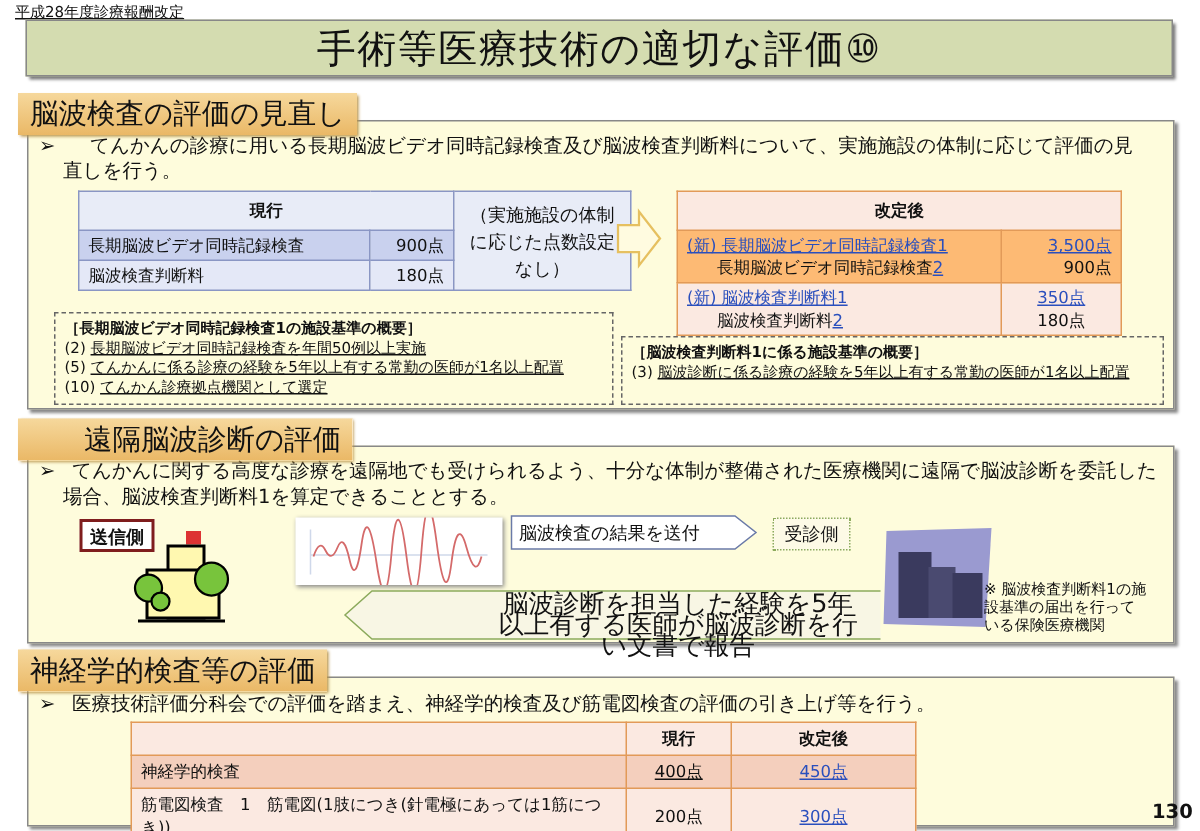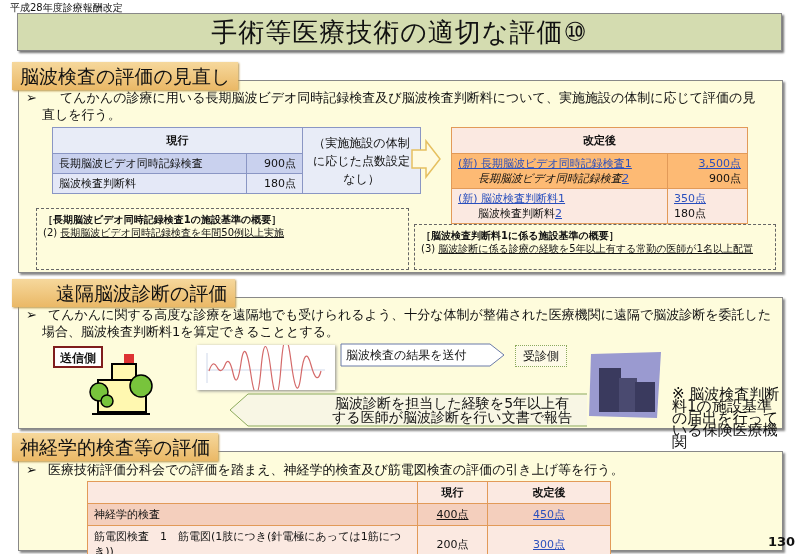--- a/index.html
+++ b/index.html
@@ -1,18 +1,18 @@
 <!DOCTYPE html>
 <html><head>
 <meta charset="utf-8">
 <style>
   * { box-sizing: border-box; margin: 0; padding: 0; }
   body { width: 800px; height: 554px; background: #ffffff; font-family: "DejaVu Sans", sans-serif; position: relative; overflow: hidden; color: #111; }
   .abs { position: absolute; }
-  .header-label { left: 10px; top: 1px; font-size: 10px; }
+  .header-label { left: 10px; top: 1px; font-size: 10px; text-decoration: underline; }
   .title-box { left: 17px; top: 13px; width: 765px; height: 38px; background: #d4dcb0; border: 1px solid #888; box-shadow: 2px 2px 2px #777; display: flex; align-items: center; justify-content: center; font-size: 26px; letter-spacing: 1px; }
   .sec-tab { background: linear-gradient(#f6d89c, #eab866); font-size: 19px; padding: 0 8px; height: 28px; line-height: 28px; box-shadow: 1px 1px 2px #b8944a; z-index: 2; }
   .sec-body { background: #fefcdc; border: 1px solid #888; box-shadow: 2px 2px 2px #888; }
   .bullet { font-size: 13px; line-height: 17px; }
   table { border-collapse: collapse; }
   .t1 td, .t1 th { border: 1px solid #8a96c4; font-size: 11px; padding: 2px 6px; }
   .t1 th { background: #e8ecf7; font-weight: bold; height: 26px; }
   .t1 .r1 td { background: #c9d1ee; }
   .t1 .r2 td { background: #e4e8f7; }
   .t2 td, .t2 th { border: 1px solid #e29a58; font-size: 11px; padding: 2px 6px; }
@@ -60,43 +60,45 @@
   </svg>
 
 <table class="abs t2" style="left:451px;top:127px;width:297px;">
   <tbody>
       <tr>
         <th colspan="2">改定後</th>
       </tr>
   <tr class="r1">
     <td>
           <div class="link">(新) 長期脳波ビデオ同時記録検査1</div>
-        <div style="padding-left:20px;font-style:italic;"><span>長期脳波ビデオ同時記録検査</span><span class="link">2</span></div>
+        <div style="padding-left:20px;"><span>長期脳波ビデオ同時記録検査</span><span class="link">2</span></div>
         </td>
     <td style="text-align:right;width:80px;">
           <div class="link">3,500点</div>
           <div>900点</div>
         </td>
   </tr>
   <tr class="r2">
     <td>
           <div class="link">(新) 脳波検査判断料1</div>
         <div style="padding-left:20px;"><span>脳波検査判断料</span><span class="link">2</span></div>
         </td>
-    <td style="text-align:left;">
+    <td style="text-align:center;">
           <div class="link">350点</div>
           <div>180点</div>
         </td>
   </tr>
 </tbody>
   </table>
 
 <div class="abs dash" style="left:36px;top:208px;width:373px;height:62px;">
   <div style="font-weight:bold;">［長期脳波ビデオ同時記録検査1の施設基準の概要］</div>
   <div><span>(2)</span> <span class="u">長期脳波ビデオ同時記録検査を年間50例以上実施</span></div>
+  <div><span>(5)</span> <span class="u">てんかんに係る診療の経験を5年以上有する常勤の医師が1名以上配置</span></div>
+  <div><span>(10)</span> <span class="u">てんかん診療拠点機関として選定</span></div>
 </div>
 <div class="abs dash" style="left:414px;top:224px;width:362px;height:46px;">
   <div style="font-weight:bold;">［脳波検査判断料1に係る施設基準の概要］</div>
   <div><span>(3)</span> <span class="u">脳波診断に係る診療の経験を5年以上有する常勤の医師が1名以上配置</span></div>
 </div>
 
 <div class="abs sec-tab" style="left:12px;top:279px;padding-left:44px;">遠隔脳波診断の評価</div>
 <div class="abs sec-body" style="left:18px;top:297px;width:765px;height:132px;"></div>
 <div class="abs bullet" style="left:26px;top:306px;">➢</div>
 <div class="abs bullet" style="left:42px;top:306px;width:735px;text-indent:6px;">てんかんに関する高度な診療を遠隔地でも受けられるよう、十分な体制が整備された医療機関に遠隔で脳波診断を委託した場合、脳波検査判断料1を算定できることとする。</div>
@@ -126,30 +128,30 @@
       <path d="M1 1 H150 L164 12 L150 23 H1 Z" fill="#fff" stroke="#6a7aa8"></path>
     </svg>
   <div class="abs" style="left:6px;top:4px;font-size:12px;">脳波検査の結果を送付</div>
 </div>
 <div class="abs" style="left:515px;top:345px;width:52px;height:22px;border:1px dotted #8caa5c;background:#fdfae6;font-size:12px;text-align:center;line-height:20px;">受診側</div>
 
 <div class="abs" style="left:228px;top:393px;width:360px;height:34px;">
   <svg class="abs" width="360" height="34">
       <path d="M359 1 H20 L2 17 L20 33 H359" fill="#f8f6e4" stroke="#8caa5c"></path>
     </svg>
-  <div class="abs" style="left:100px;top:3px;width:248px;font-size:14px;line-height:14px;text-align:center;">脳波診断を担当した経験を5年以上有する医師が脳波診断を行い文書で報告</div>
+  <div class="abs" style="left:100px;top:3px;width:248px;font-size:17px;line-height:14px;text-align:center;">脳波診断を担当した経験を5年以上有する医師が脳波診断を行い文書で報告</div>
 </div>
 
 <svg class="abs" style="left:587px;top:348px;" width="78" height="74">
   <polygon points="4,6 74,4 70,70 2,68" fill="#9a9ad0"></polygon>
   <rect x="12" y="20" width="22" height="44" fill="#3a3a5e"></rect>
   <rect x="32" y="30" width="18" height="34" fill="#4a4a70"></rect>
   <rect x="48" y="34" width="20" height="30" fill="#3a3a5e"></rect>
 </svg>
-<div class="abs" style="left:672px;top:388px;width:110px;font-size:15px;line-height:12px;">※ 脳波検査判断料1の施設基準の届出を行っている保険医療機関</div>
+<div class="abs" style="left:656px;top:388px;width:110px;font-size:10px;line-height:12px;">※ 脳波検査判断料1の施設基準の届出を行っている保険医療機関</div>
 
 <div class="abs sec-tab" style="left:12px;top:433px;">神経学的検査等の評価</div>
 <div class="abs sec-body" style="left:18px;top:451px;width:765px;height:100px;"></div>
 <div class="abs bullet" style="left:26px;top:461px;">➢</div>
 <div class="abs bullet" style="left:48px;top:461px;width:730px;">医療技術評価分科会での評価を踏まえ、神経学的検査及び筋電図検査の評価の引き上げ等を行う。</div>
 
 <table class="abs t3" style="left:87px;top:481px;width:524px;">
   <tbody>
       <tr>
         <th style="width:330px;"></th>

